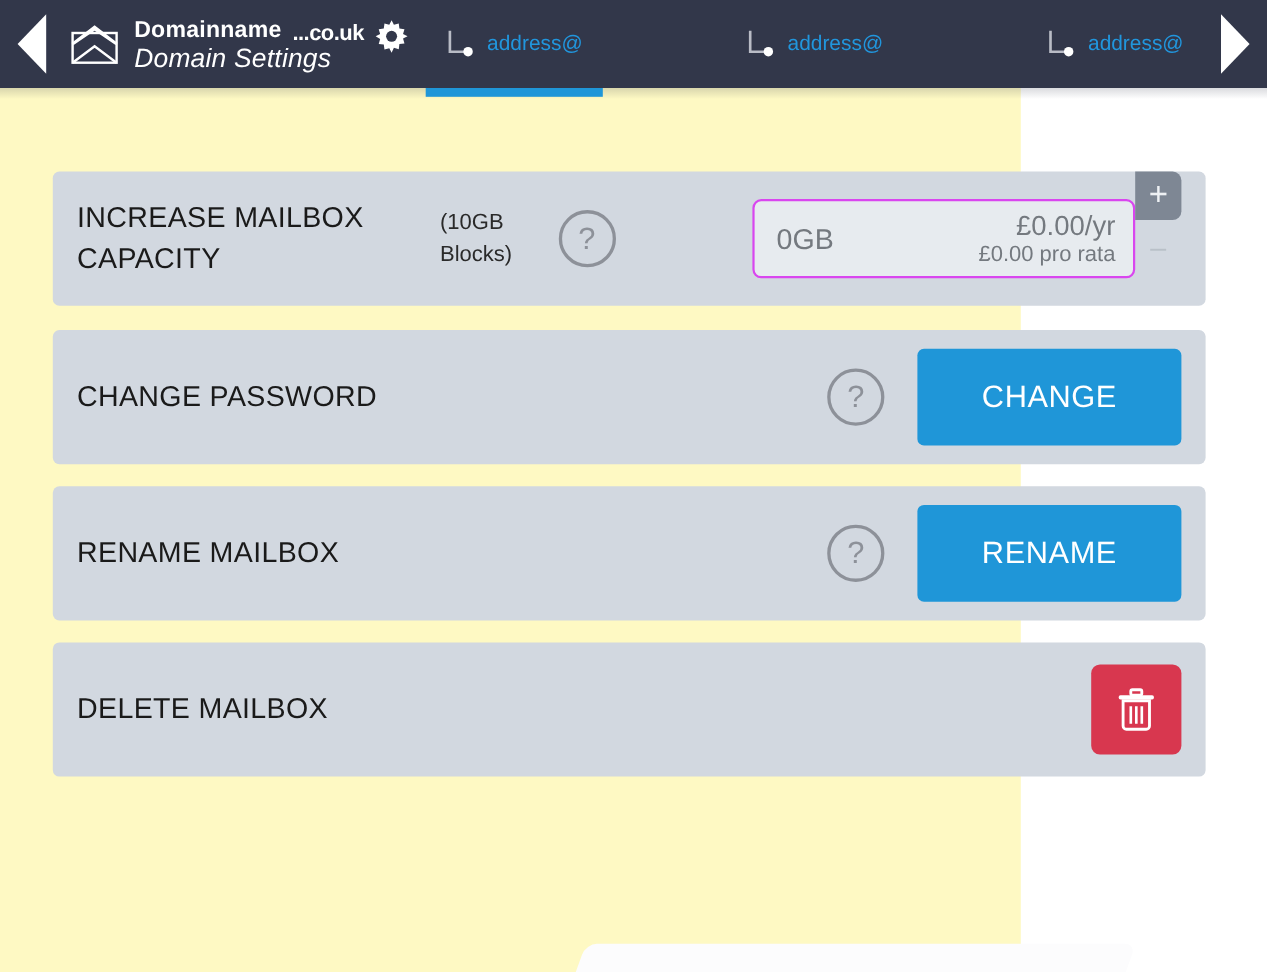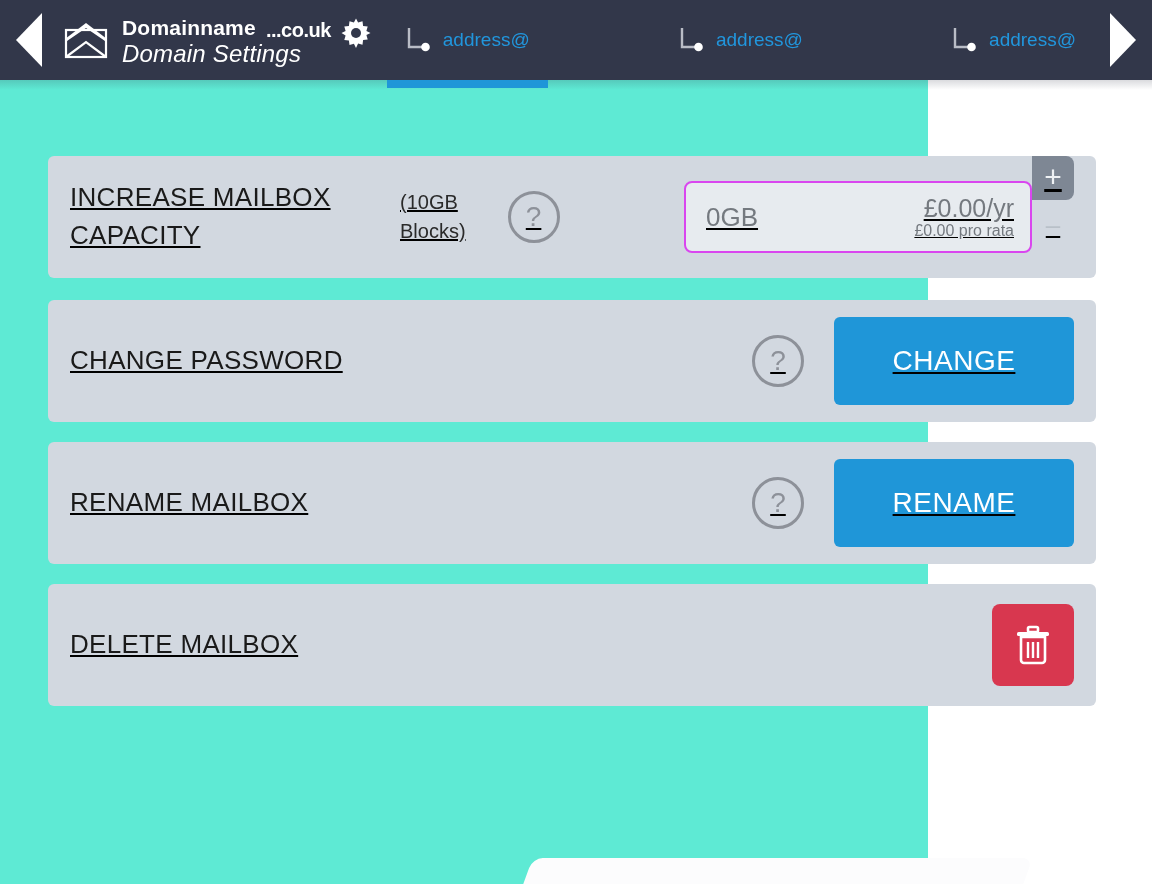--- a/index.html
+++ b/index.html
@@ -10,21 +10,21 @@
     height: 884px;
     background: #ffffff;
     font-family: "Liberation Sans", sans-serif;
     overflow: hidden;
   }
 
   #app {
     position: relative;
     width: 928px;
     height: 884px;
-    background: #5eead4;
+    background: #fef9c3;
   }
 
   
   .header {
     position: relative;
     width: 1152px;
     height: 80px;
     background: #32374a;
     display: flex;
     align-items: stretch;
@@ -169,21 +169,20 @@
   .row {
     position: relative;
     width: 1048px;
     background: #d2d8e0;
     border-radius: 6px;
     margin-bottom: 20px;
     display: flex;
     align-items: center;
     padding: 0 22px;
     min-height: 121px;
-    text-decoration: underline;
   }
   .row.capacity { min-height: 122px; margin-bottom: 22px; }
   .row.tall { min-height: 122px; }
 
   .row-title {
     color: #1a1a1a;
     font-size: 26px;
     font-weight: 400;
     letter-spacing: .3px;
     line-height: 1.45;
@@ -243,21 +242,21 @@
     text-align: right;
     line-height: 1.12;
   }
   .cap-price-main {
     color: #74797f;
     font-size: 25px;
     display: block;
   }
   .cap-price-sub {
     color: #74797f;
-    font-size: 16px;
+    font-size: 20px;
     display: block;
   }
 
   .stepper {
     width: 42px;
     height: 82px;
     margin-left: 0;
     flex: 0 0 42px;
     display: flex;
     flex-direction: column;

